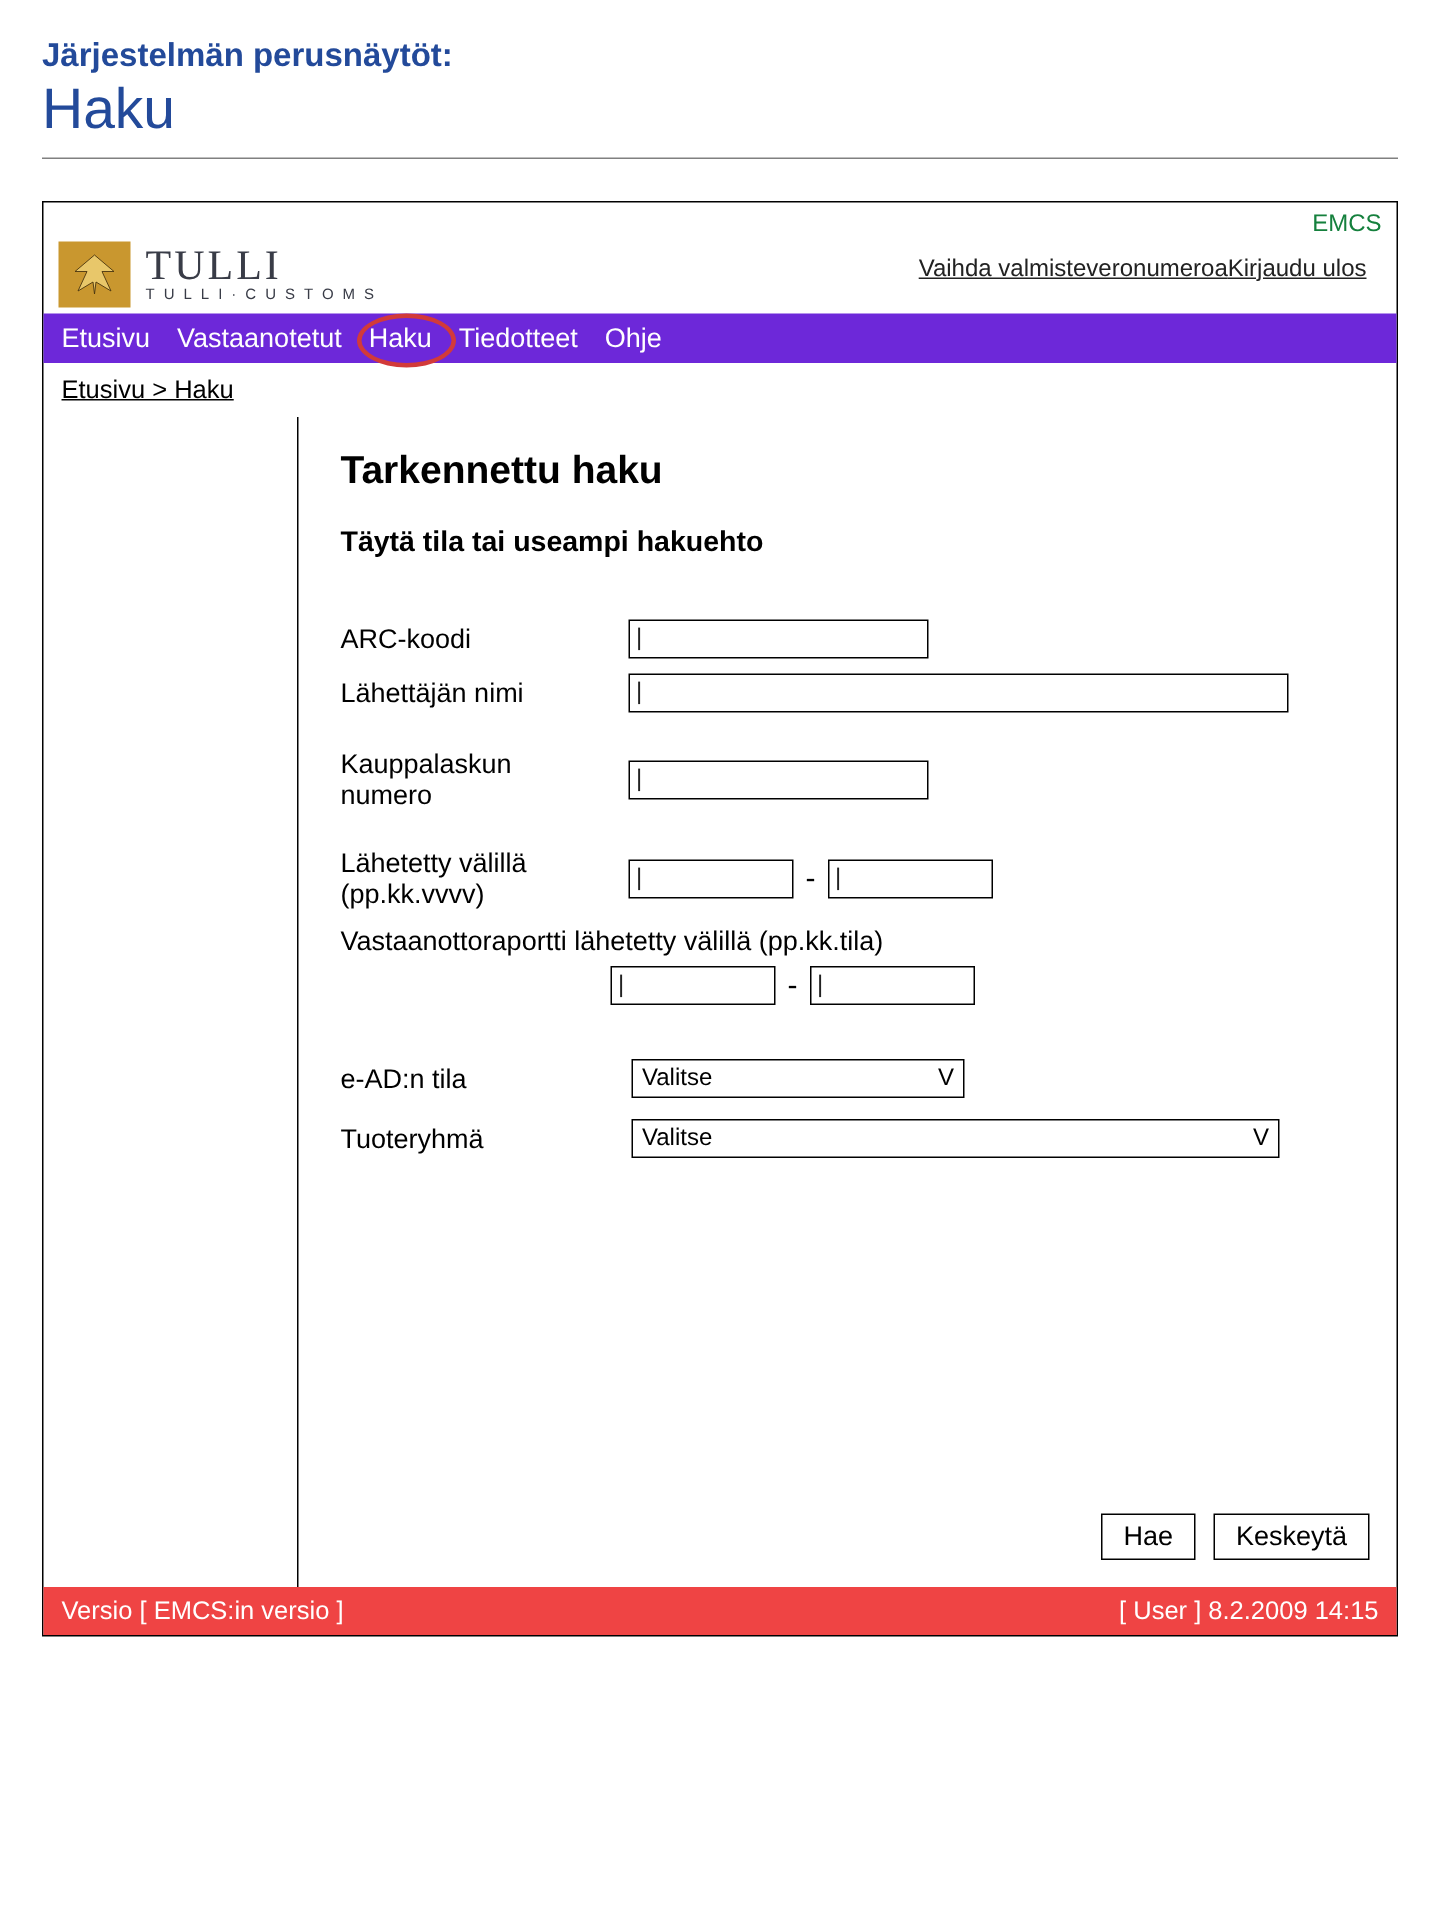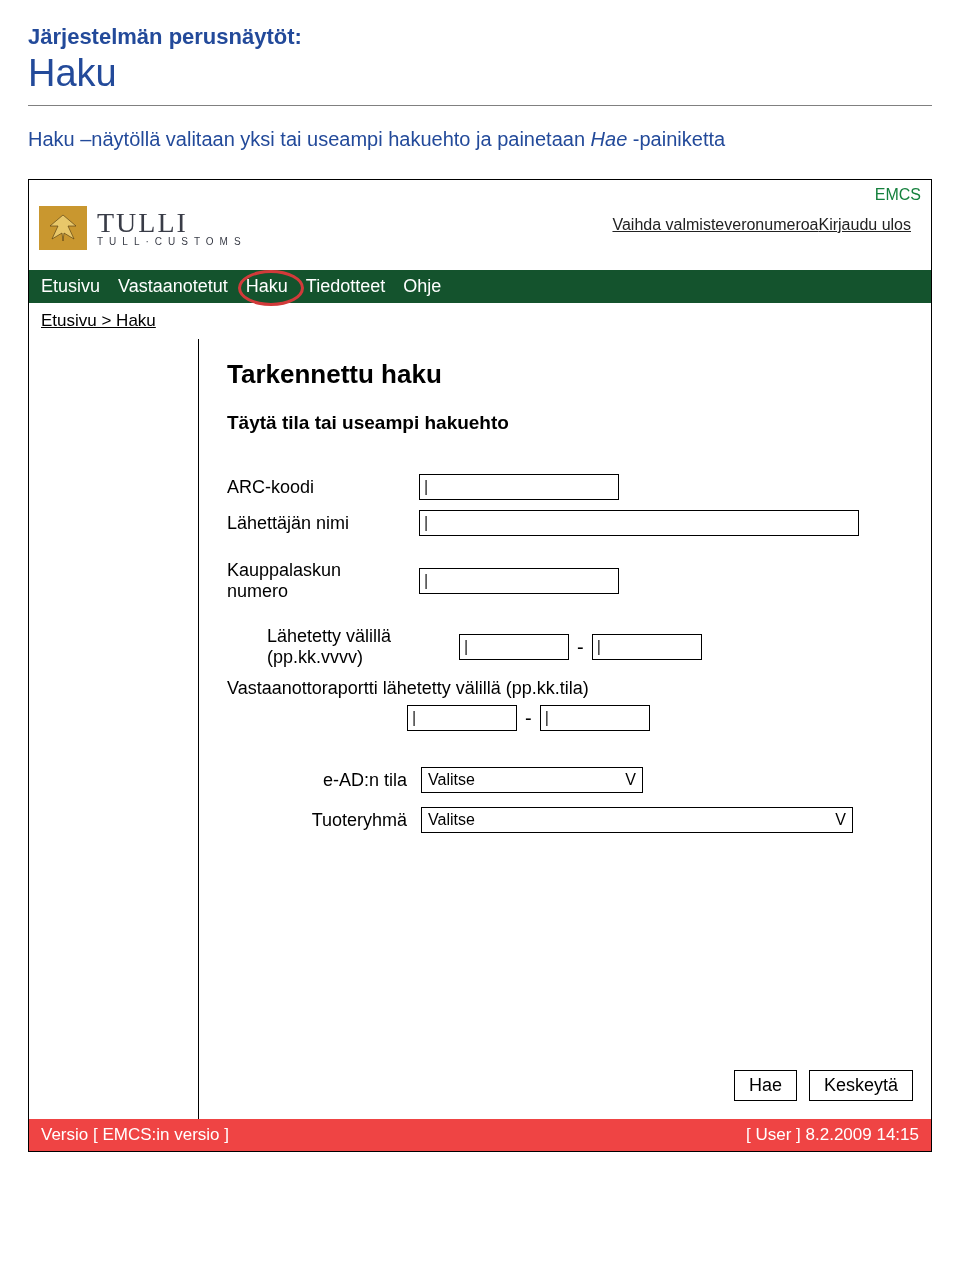--- a/index.html
+++ b/index.html
@@ -75,28 +75,27 @@
     letter-spacing: 2px;
     color: #393c47;
   }
   .logo-sub {
     font-size: 10px;
     letter-spacing: 6px;
     color: #393c47;
   }
 
   .navbar {
-    background: #14532d;
+    background: #6d28d9;
     color: #fff;
     display: flex;
     align-items: center;
     gap: 18px;
     padding: 6px 12px;
     font-size: 18px;
-    margin-top: 16px;
   }
   .navbar .active-wrap {
     position: relative;
     display:inline-block;
   }
   .nav-circle {
     position: absolute;
     left: -8px;
     top: -6px;
     width: 66px;
@@ -169,21 +168,20 @@
   .sep-dash { font-size: 20px; }
 
   .indent { margin-left: 180px; }
 
   .select-row {
     display:flex;
     align-items:center;
     gap: 14px;
     margin-top: 14px;
     font-size: 18px;
-    text-align: right;
   }
   .select-box {
     border: 1px solid #000;
     height: 26px;
     display:flex;
     align-items:center;
     justify-content: space-between;
     padding: 0 6px;
     font-size: 16px;
   }
@@ -215,40 +213,37 @@
 </style>
 </head>
 <body>
 
 <div class="page">
 
   <div class="header-title">Järjestelmän perusnäytöt:</div>
   <div class="header-sub">Haku</div>
   <hr class="title-rule">
 
-  <p class="intro">
-    <span>Haku –näytöllä valitaan yksi tai useampi hakuehto ja painetaan </span><span class="italic">Hae</span><span> -painiketta</span>
-  </p>
 
   <div class="app-panel">
 
     <div class="top-right">
       <span class="emcs">EMCS</span>
     </div>
 
     <div style="display:flex; justify-content:space-between; align-items:center; padding:0 10px 4px 10px;">
       <div class="logo-row" style="padding:0;">
         <div class="logo-icon-box">
           <svg width="34" height="30" viewBox="0 0 34 30">
             <path d="M17 2 L30 13 L22 13 L28 26 L18 20 L17 28 L16 20 L6 26 L12 13 L4 13 Z" fill="#e8c76a" stroke="#4a340e" stroke-width="0.6"></path>
           </svg>
         </div>
         <div class="logo-text">
           <span class="logo-main">TULLI</span>
-          <span class="logo-sub">TULL·CUSTOMS</span>
+          <span class="logo-sub">TULLI·CUSTOMS</span>
         </div>
       </div>
       <div class="top-links">
         <span>Vaihda valmisteveronumeroa</span>
         <span>Kirjaudu ulos</span>
       </div>
     </div>
 
     <div class="navbar">
       <span>Etusivu</span>
@@ -283,21 +278,21 @@
         <div style="height:14px;"></div>
 
         <div class="form-row">
           <div class="label">Kauppalaskun numero</div>
           <div class="input-box input-small">|</div>
         </div>
 
         <div style="height:14px;"></div>
 
         <div class="form-row">
-          <div class="label" style="width:180px;margin-left:40px;">Lähetetty välillä (pp.kk.vvvv)</div>
+          <div class="label" style="width:180px;">Lähetetty välillä (pp.kk.vvvv)</div>
           <div class="date-group">
             <div class="input-box input-date">|</div>
             <span class="sep-dash">-</span>
             <div class="input-box input-date">|</div>
           </div>
         </div>
 
         <div style="font-size:18px; margin-top:4px;">Vastaanottoraportti lähetetty välillä (pp.kk.tila)</div>
         <div class="date-group indent" style="margin-top:6px;">
           <div class="input-box input-date">|</div>

